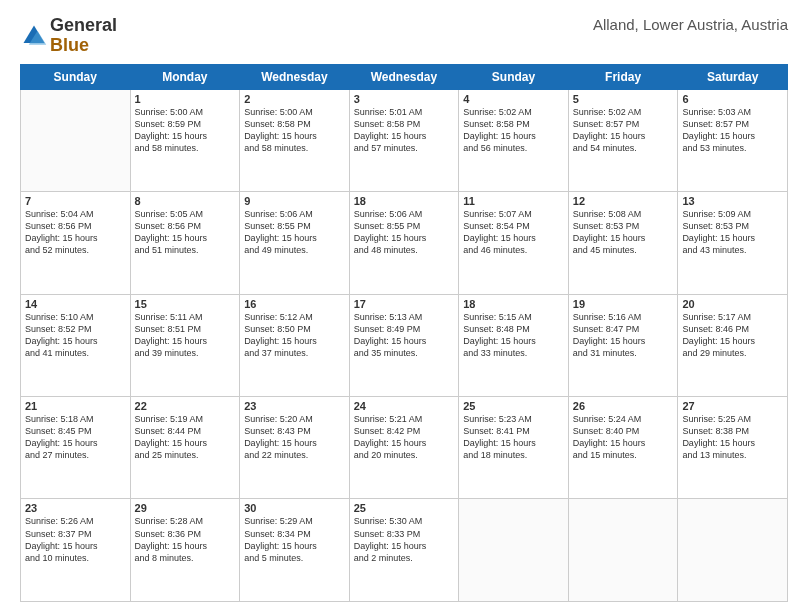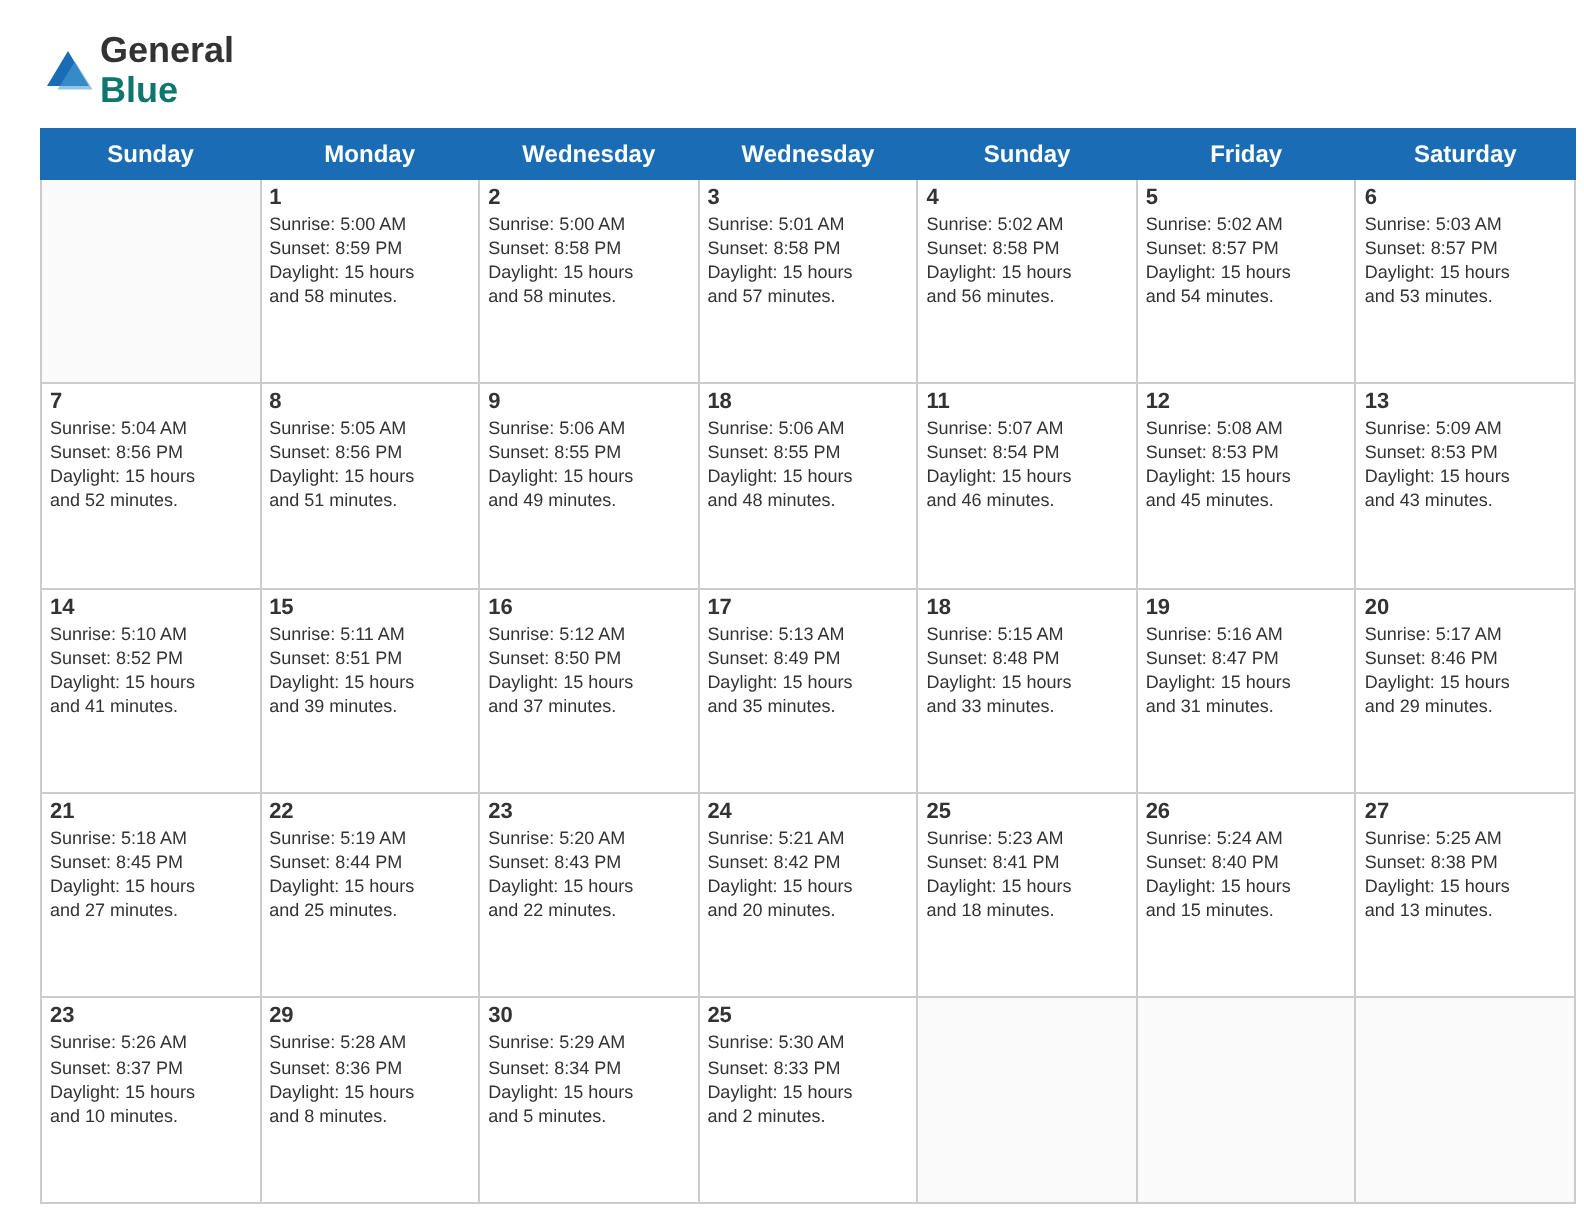--- a/index.html
+++ b/index.html
@@ -30,21 +30,21 @@
     }
     .logo-text {
       font-size: 18px;
       font-weight: bold;
       line-height: 1.1;
     }
     .logo-general {
       color: #333;
     }
     .logo-blue {
-      color: #0f766e;
+      color: #a16207;
     }
     .logo-icon {
       width: 28px;
       height: 28px;
       margin-right: 2px;
     }
     .title-block {
       text-align: right;
     }
     .month-title {
@@ -106,20 +106,21 @@
       <svg class="logo-icon" viewBox="0 0 32 32">
         <polygon points="16,4 28,24 4,24" fill="#1a6db5"></polygon>
         <polygon points="20,10 30,26 10,26" fill="#4a9fd5" opacity="0.6"></polygon>
       </svg>
       <div class="logo-text">
         <span class="logo-general">General</span><br>
         <span class="logo-blue">Blue</span>
       </div>
     </div>
     <div class="title-block">
+      <div class="location-title">Alland, Lower Austria, Austria</div>
     </div>
   </div>
 
   <table class="calendar">
     <thead>
       <tr>
 
       <th>Sunday</th>
           <th>Monday</th>
           <th>Wednesday</th>

